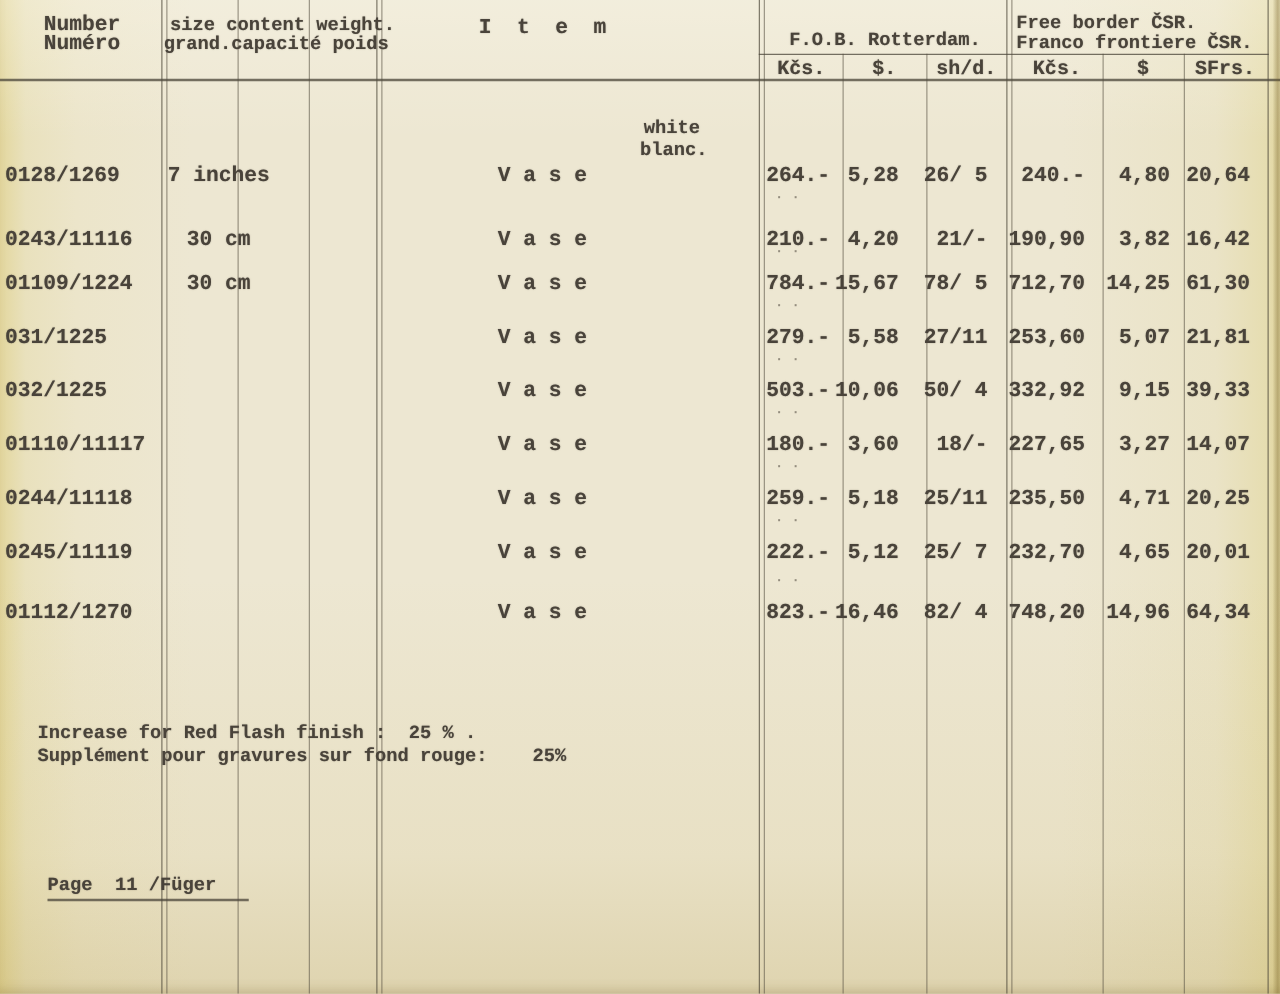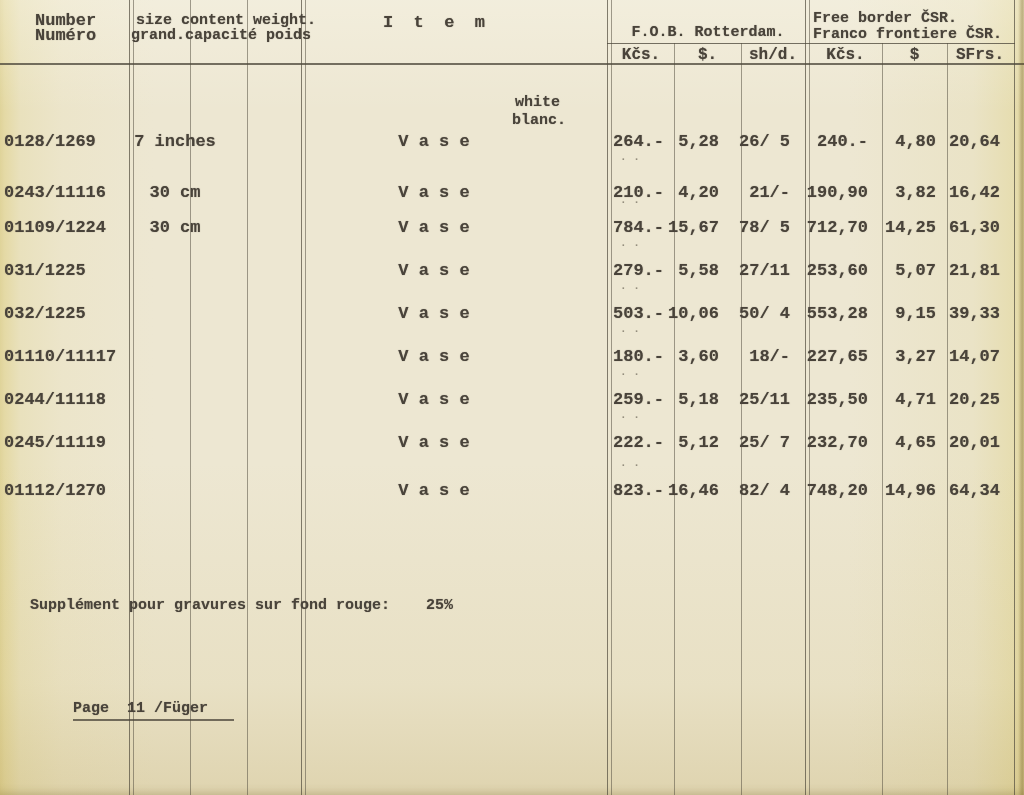--- a/index.html
+++ b/index.html
@@ -45,21 +45,21 @@
   .c-fobkcs { left:610px; width:54px;  text-align:right; }
   .c-fobusd { left:666px; width:53px;  text-align:right; }
   .c-fobshd { left:736px; width:54px;  text-align:right; }
   .c-fbkcs  { left:806px; width:62px;  text-align:right; }
   .c-fbusd  { left:884px; width:52px;  text-align:right; }
   .c-fbsfr  { left:949px; width:57px;  }
 
   .ditto { position:absolute; left:620px; width:30px; font-size:11px;
     color:rgba(75,68,56,.55); font-weight:700; white-space:pre; }
 
-  .footer-underline { border-bottom:2px solid rgba(74,68,58,.75); padding:0 26px 2px 0;margin-left:35px; }
+  .footer-underline { border-bottom:2px solid rgba(74,68,58,.75); padding:0 26px 2px 0; }
 </style>
 </head>
 <body>
 
 <div class="page">
 
   <div class="vl dark" style="left:129px"></div>
   <div class="vl" style="left:133px"></div>
   <div class="vl" style="left:190px"></div>
   <div class="vl" style="left:247px"></div>
@@ -148,21 +148,21 @@
       <span class="cell tw fs17 c-fbsfr">21,81</span>
     </div>
   <span class="ditto" style="top: 282px;">· ·</span>
     <div class="row" style="top: 305px;">
       <span class="cell tw fs17 c-number">032/1225</span>
       <span class="cell tw fs17 c-size"></span>
       <span class="cell tw fs17 c-item">V a s e</span>
       <span class="cell tw fs17 c-fobkcs">503.-</span>
       <span class="cell tw fs17 c-fobusd">10,06</span>
       <span class="cell tw fs17 c-fobshd">50/ 4</span>
-      <span class="cell tw fs17 c-fbkcs">553,28</span>
+      <span class="cell tw fs17 c-fbkcs">332,92</span>
       <span class="cell tw fs17 c-fbusd">9,15</span>
       <span class="cell tw fs17 c-fbsfr">39,33</span>
     </div>
   <span class="ditto" style="top: 325px;">· ·</span>
     <div class="row" style="top: 348px;">
       <span class="cell tw fs17 c-number">01110/11117</span>
       <span class="cell tw fs17 c-size"></span>
       <span class="cell tw fs17 c-item">V a s e</span>
       <span class="cell tw fs17 c-fobkcs">180.-</span>
       <span class="cell tw fs17 c-fobusd">3,60</span>
@@ -202,19 +202,20 @@
       <span class="cell tw fs17 c-item">V a s e</span>
       <span class="cell tw fs17 c-fobkcs">823.-</span>
       <span class="cell tw fs17 c-fobusd">16,46</span>
       <span class="cell tw fs17 c-fobshd">82/ 4</span>
       <span class="cell tw fs17 c-fbkcs">748,20</span>
       <span class="cell tw fs17 c-fbusd">14,96</span>
       <span class="cell tw fs17 c-fbsfr">64,34</span>
     </div>
   </div>
 
+  <div class="tw fs15" style="left:30px; top:579px">Increase for Red Flash finish :  25 % .</div>
   <div class="tw fs15" style="left:30px; top:598px">Supplément pour gravures sur fond rouge:    25%</div>
 
   <div class="tw fs15" style="left:2px; top:686px">
     <span class="footer-underline">Page  11 /Füger</span>
   </div>
 
 </div>
 
 </body></html>

